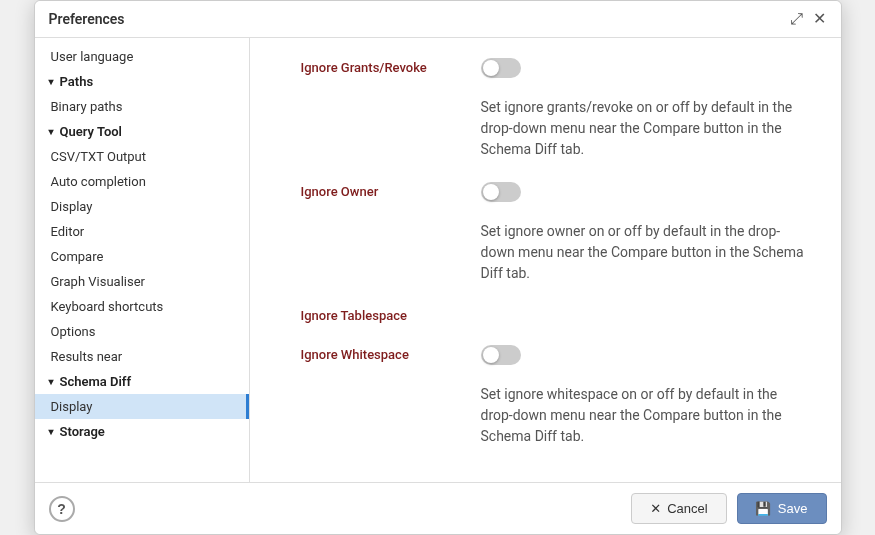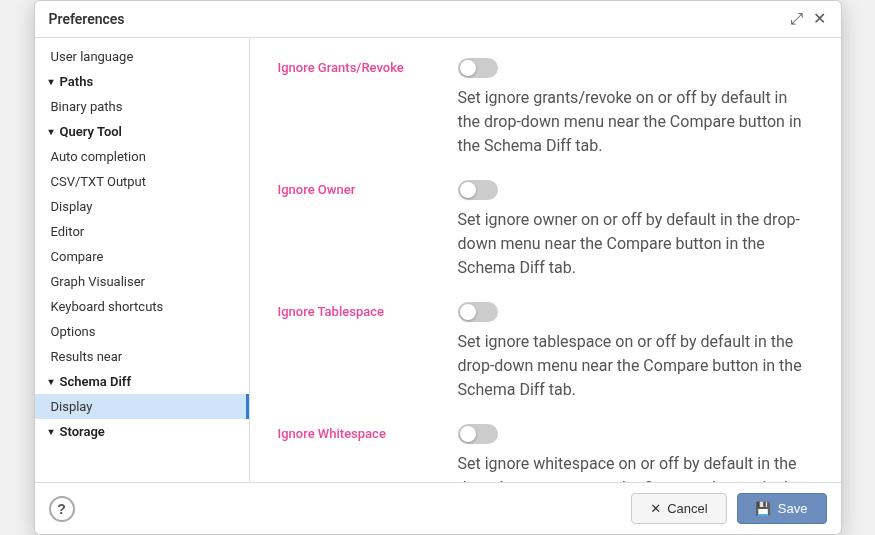--- a/index.html
+++ b/index.html
@@ -96,30 +96,31 @@
       display: flex;
       align-items: flex-start;
       margin-bottom: 22px;
       gap: 20px;
     }
     .setting-label-col {
       width: 160px;
       flex-shrink: 0;
       padding-top: 2px;
       font-size: 13px;
-      color: #ec4899;
+      color: #7f1d1d;
       font-weight: 500;
+      margin-left: 23px;
     }
     .setting-control-col {
       flex: 1;
     }
     .setting-description {
-      font-size: 16px;
+      font-size: 14px;
       color: #555;
-      margin-top: 5px;
+      margin-top: 16px;
       line-height: 1.5;
     }
     
     .toggle {
       position: relative;
       display: inline-block;
       width: 40px;
       height: 20px;
       cursor: pointer;
     }
@@ -214,24 +215,24 @@
           <span>Paths</span>
         </div>
         <div class="sidebar-item child2">
           <span>Binary paths</span>
         </div>
         <div class="sidebar-item group">
           <span class="chevron">▾</span>
           <span>Query Tool</span>
         </div>
         <div class="sidebar-item child2">
+          <span>CSV/TXT Output</span>
+        </div>
+        <div class="sidebar-item child2">
           <span>Auto completion</span>
-        </div>
-        <div class="sidebar-item child2">
-          <span>CSV/TXT Output</span>
         </div>
         <div class="sidebar-item child2">
           <span>Display</span>
         </div>
         <div class="sidebar-item child2">
           <span>Editor</span>
         </div>
         <div class="sidebar-item child2">
           <span>Compare</span>
         </div>
@@ -265,21 +266,20 @@
           <div class="setting-label-col">Ignore
 Grants/Revoke</div>
           <div class="setting-control-col"><div class="toggle"><div class="toggle-track"></div><div class="toggle-thumb"></div></div><div class="setting-description">Set ignore grants/revoke on or off by default in the drop-down menu near the Compare button in the Schema Diff tab.</div></div>
         </div>
         <div class="setting-row">
           <div class="setting-label-col">Ignore Owner</div>
           <div class="setting-control-col"><div class="toggle"><div class="toggle-track"></div><div class="toggle-thumb"></div></div><div class="setting-description">Set ignore owner on or off by default in the drop-down menu near the Compare button in the Schema Diff tab.</div></div>
         </div>
         <div class="setting-row">
           <div class="setting-label-col">Ignore Tablespace</div>
-          <div class="setting-control-col"><div class="toggle"><div class="toggle-track"></div><div class="toggle-thumb"></div></div><div class="setting-description">Set ignore tablespace on or off by default in the drop-down menu near the Compare button in the Schema Diff tab.</div></div>
         </div>
         <div class="setting-row">
           <div class="setting-label-col">Ignore Whitespace</div>
           <div class="setting-control-col"><div class="toggle"><div class="toggle-track"></div><div class="toggle-thumb"></div></div><div class="setting-description">Set ignore whitespace on or off by default in the drop-down menu near the Compare button in the Schema Diff tab.</div></div>
         </div>
       </div>
   </div>
 
   <div class="dialog-footer">
     <div class="footer-left">

